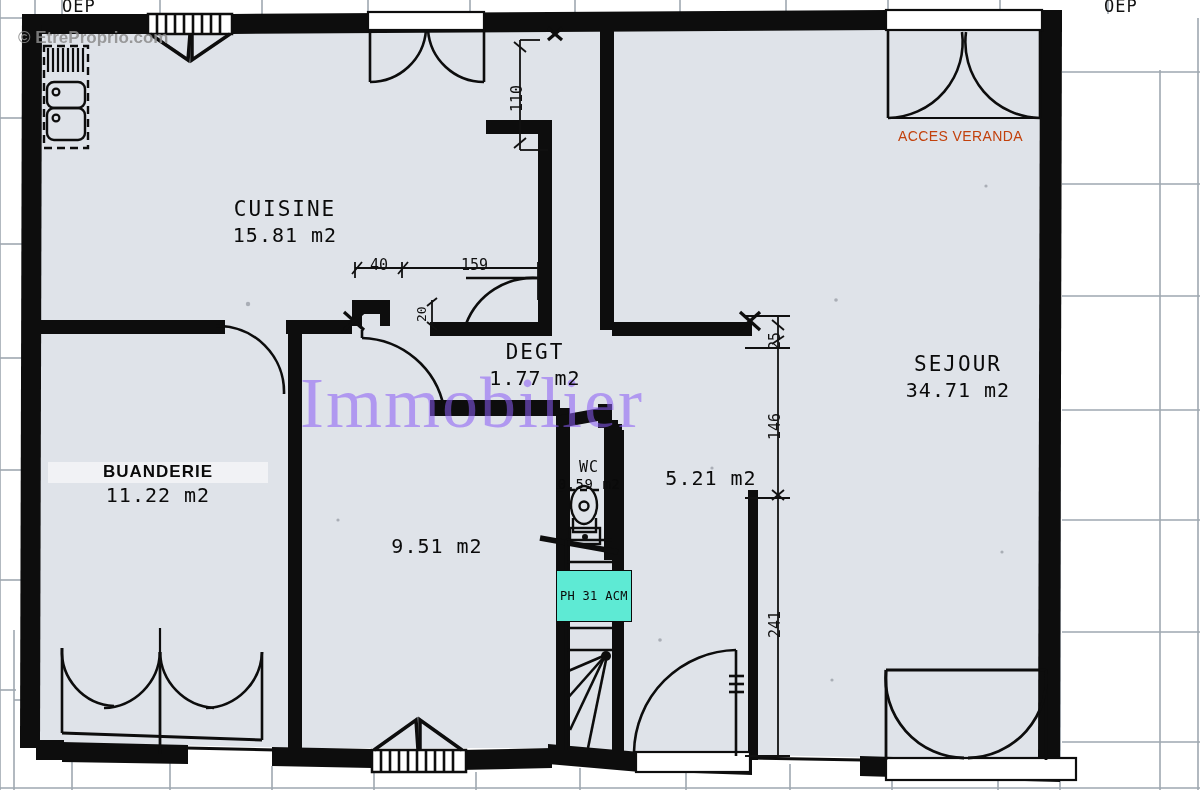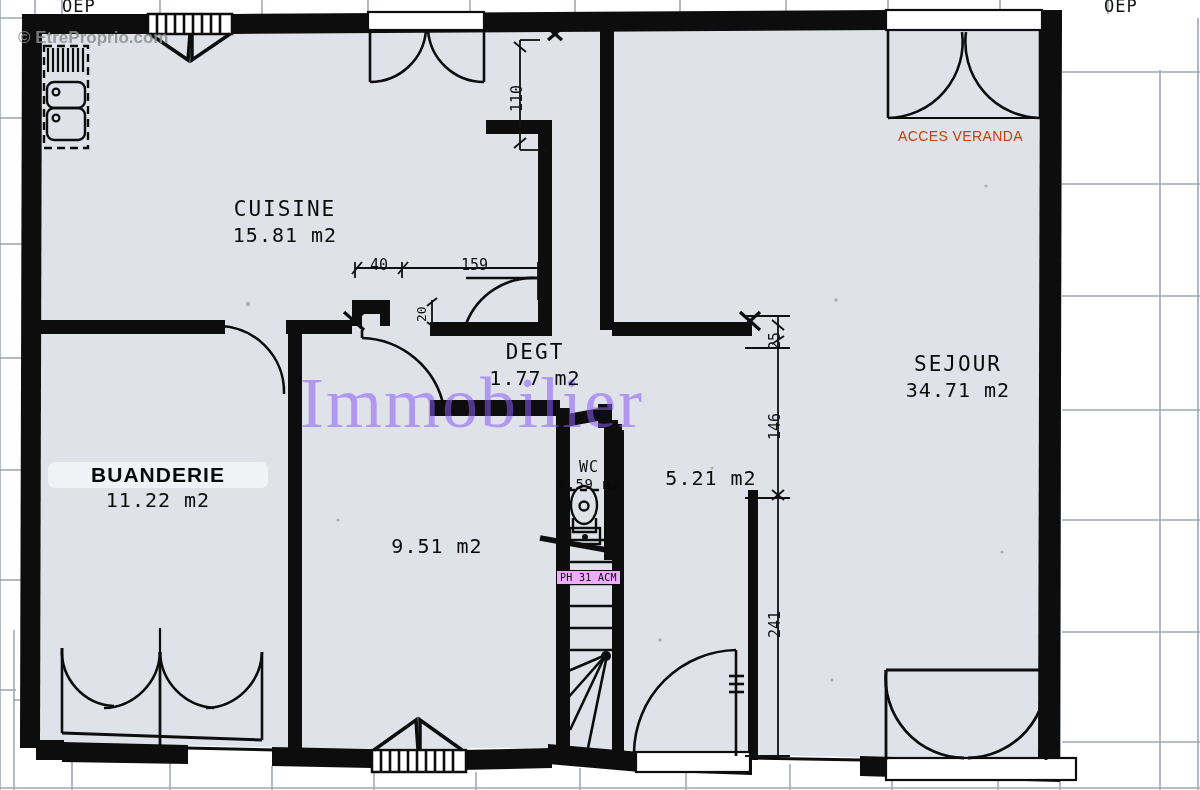--- a/index.html
+++ b/index.html
@@ -71,26 +71,26 @@
     color: #111;
     white-space: nowrap;
   }
   .dim-label.vert {
     transform: rotate(-90deg);
     transform-origin: left top;
   }
   .stair-tag {
     position: absolute;
     font-family: "DejaVu Sans Mono", monospace;
-    font-size: 10px;
+    font-size: 12px;
     letter-spacing: 0.3px;
     color: #0a0a0a;
-    background: #f0abfc;
+    background: #5eead4;
     border: 1.5px solid #0a0a0a;
-    padding: 1px 3px;
+    padding: 18px 3px;
     white-space: nowrap;
   }
   .oep {
     position: absolute;
     font-family: "DejaVu Sans Mono", monospace;
     font-size: 17px;
     color: #111;
     letter-spacing: 1px;
   }
   .wm-main {
@@ -482,21 +482,21 @@
     <div class="oep" style="left:1104px; top:-4px;">OEP</div>
 
     <div class="note-label" style="left:898px; top:128px;">ACCES VERANDA</div>
 
     <div class="room-label" style="left:180px; top:158px; width:210px;margin-top:39px;">
       <span class="rname">CUISINE</span>
       <span class="rarea">15.81 m2</span>
     </div>
 
     <div class="room-label" style="left:48px; top:462px; width:220px;">
-      <span class="rname label-bg" style="font-family:'Liberation Sans',sans-serif; font-weight:bold; font-size:21px; letter-spacing:1px;border-radius:7px;">BUANDERIE</span>
+      <span class="rname label-bg" style="font-family:'Liberation Sans',sans-serif; font-weight:bold; font-size:17px; letter-spacing:1px;">BUANDERIE</span>
       <span class="rarea">11.22 m2</span>
     </div>
 
     <div class="room-label" style="left:440px; top:340px; width:190px;">
       <span class="rname">DEGT</span>
       <span class="rarea">1.77 m2</span>
     </div>
 
     <div class="room-label small" style="left:534px; top:424px; width:110px;">
       <span class="rname">WC</span>

